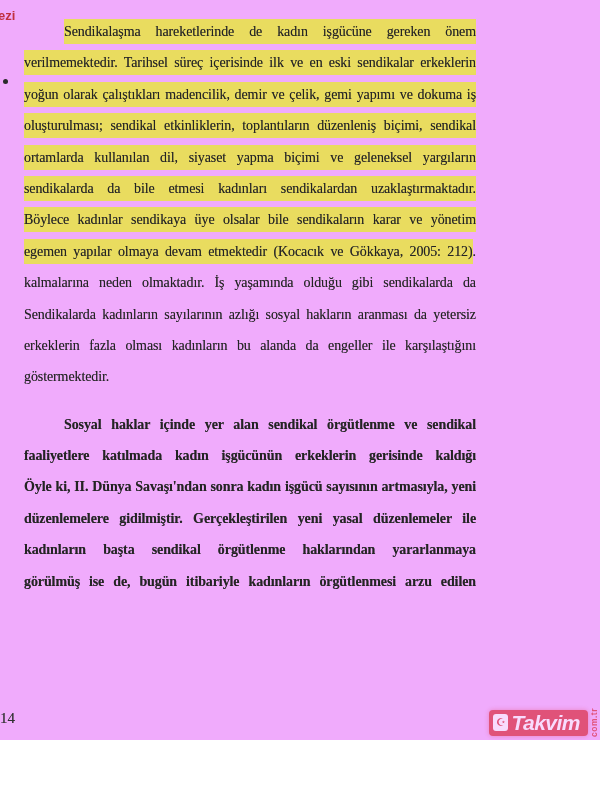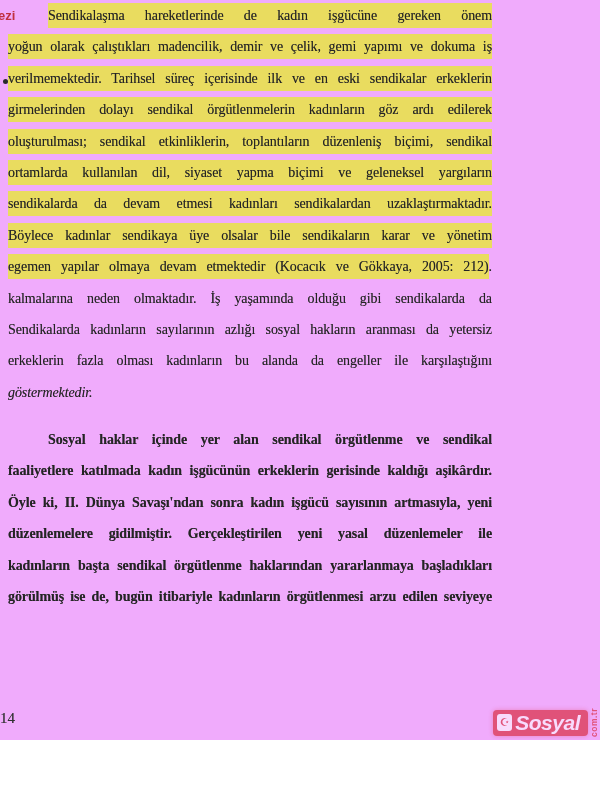--- a/index.html
+++ b/index.html
@@ -15,29 +15,29 @@
     position: absolute;
     left: 8px;
     top: 0px;
     width: 484px;
     font-size: 14px;
     line-height: 31.4px;
     letter-spacing: -0.1px;
     color: #242424;
     text-shadow: 0 0 0.6px rgba(60,60,60,0.55);
   }
-  .para { margin: 0; }
+  .para { margin: 16px; }
   .para + .para { margin-top: 16px; font-weight: bold; }
   .line {
     text-align: justify;
     text-align-last: justify;
     max-height: 31.4px;
     overflow: hidden;
   }
-  .line.lastline { text-align-last: auto; font-style: italic; }
+  .line.lastline { text-align-last: auto; }
   .line.indent { margin-left: 40px; }
   .hl {
     background: #e9dc5f;
     padding: 5px 0;
   }
   .margin-mark {
     position: absolute;
     left: -2px;
     top: 8px;
     color: #c0313f;
@@ -123,26 +123,25 @@
 
 <div class="page">
 
   <div class="margin-mark">ezi</div>
 
   <div class="stray-dot"></div>
 
   <div class="textblock">
       <div class="para">
         <div class="line indent"><span class="hl">Sendikalaşma hareketlerinde de kadın işgücüne gereken önem</span></div>
+        <div class="line"><span class="hl">verilmemektedir. Tarihsel süreç içerisinde ilk ve en eski sendikalar erkeklerin</span></div>
         <div class="line"><span class="hl">yoğun olarak çalıştıkları madencilik, demir ve çelik, gemi yapımı ve dokuma iş</span></div>
-        <div class="line"><span class="hl">verilmemektedir. Tarihsel süreç içerisinde ilk ve en eski sendikalar erkeklerin</span></div>
-        <div class="line"><span class="hl">girmelerinden dolayı sendikal örgütlenmelerin kadınların göz ardı edilerek</span></div>
         <div class="line"><span class="hl">oluşturulması; sendikal etkinliklerin, toplantıların düzenleniş biçimi, sendikal</span></div>
         <div class="line"><span class="hl">ortamlarda kullanılan dil, siyaset yapma biçimi ve geleneksel yargıların</span></div>
-        <div class="line"><span class="hl">sendikalarda da devam etmesi kadınları sendikalardan uzaklaştırmaktadır.</span></div>
+        <div class="line"><span class="hl">sendikalarda da bile etmesi kadınları sendikalardan uzaklaştırmaktadır.</span></div>
         <div class="line"><span class="hl">Böylece kadınlar sendikaya üye olsalar bile sendikaların karar ve yönetim</span></div>
         <div class="line"><span class="hl">egemen yapılar olmaya devam etmektedir (Kocacık ve Gökkaya, 2005: 212)</span><span class="plain">.</span></div>
         <div class="line"><span class="plain">kalmalarına neden olmaktadır. İş yaşamında olduğu gibi sendikalarda da</span></div>
         <div class="line"><span class="plain">Sendikalarda kadınların sayılarının azlığı sosyal hakların aranması da yetersiz</span></div>
         <div class="line"><span class="plain">erkeklerin fazla olması kadınların bu alanda da engeller ile karşılaştığını</span></div>
         <div class="line lastline"><span class="plain">göstermektedir.</span></div>
       </div>
       <div class="para">
         <div class="line indent"><span class="plain">Sosyal haklar içinde yer alan sendikal örgütlenme ve sendikal</span></div>
         <div class="line"><span class="plain">faaliyetlere katılmada kadın işgücünün erkeklerin gerisinde kaldığı aşikârdır.</span></div>
@@ -151,18 +150,18 @@
         <div class="line"><span class="plain">kadınların başta sendikal örgütlenme haklarından yararlanmaya başladıkları</span></div>
         <div class="line"><span class="plain">görülmüş ise de, bugün itibariyle kadınların örgütlenmesi arzu edilen seviyeye</span></div>
       </div>
     </div>
 
   <div class="pagenum">14</div>
 
   <div class="takvim">
     <div class="takvim-box">
       <span class="takvim-emblem">☪</span>
-      <span class="takvim-name">Sosyal</span>
+      <span class="takvim-name">Takvim</span>
     </div>
     <span class="takvim-domain">com.tr</span>
   </div>
 
 </div>
 
 </body></html>

